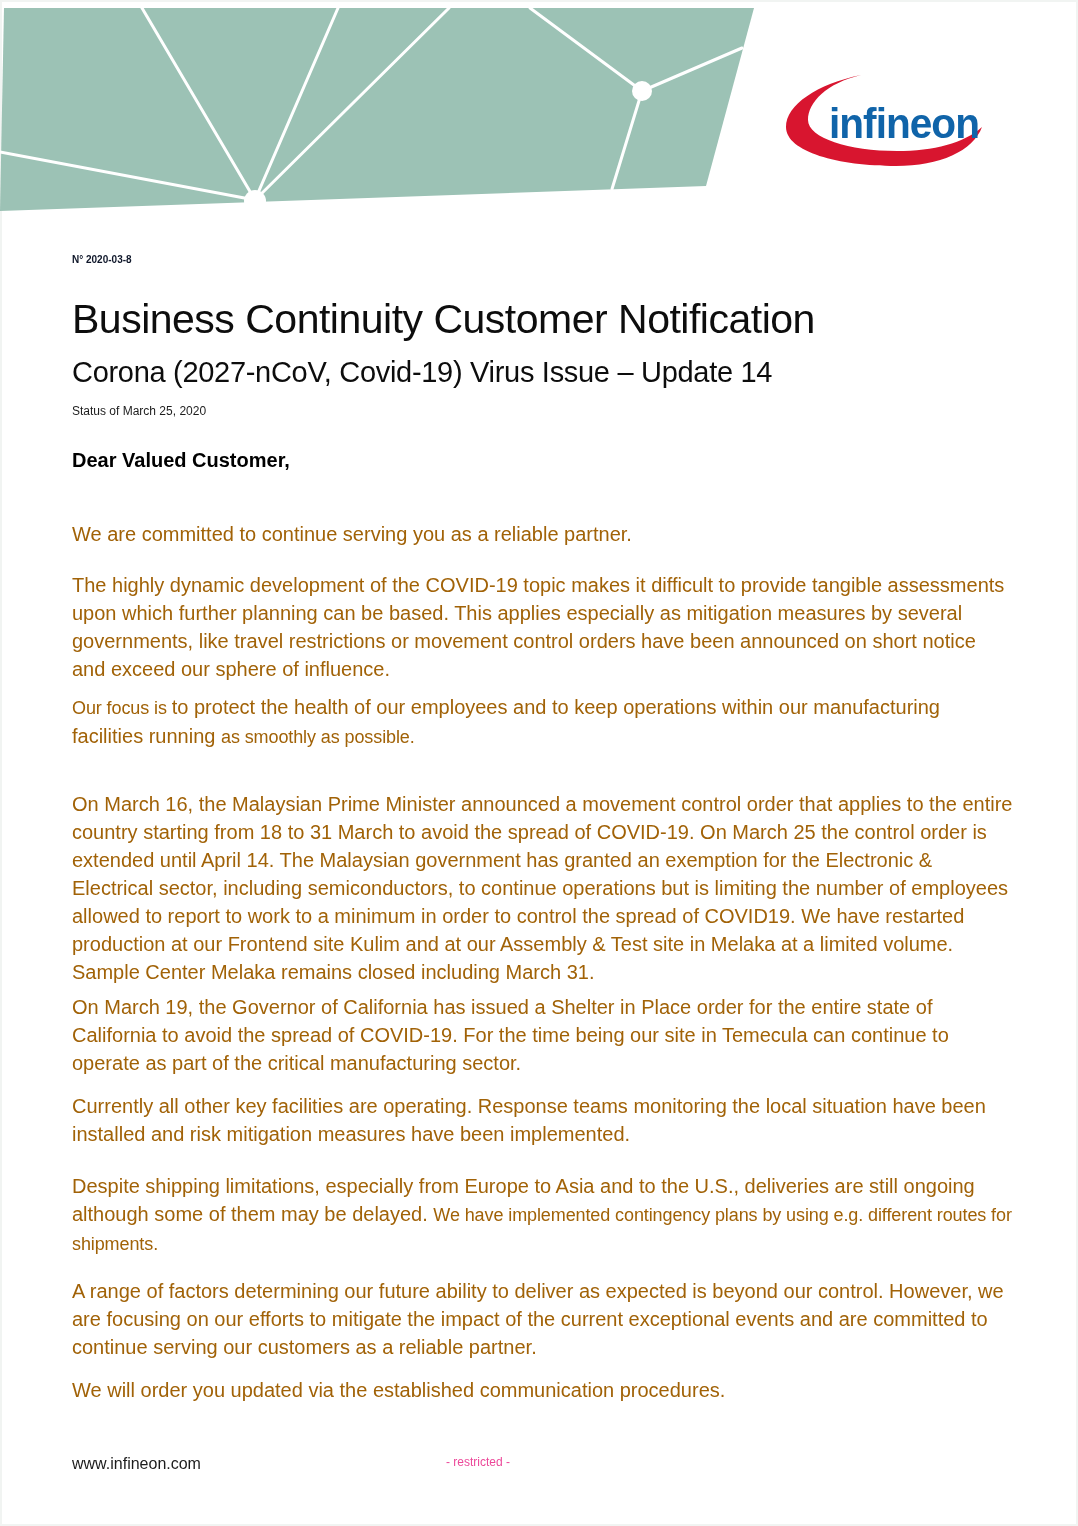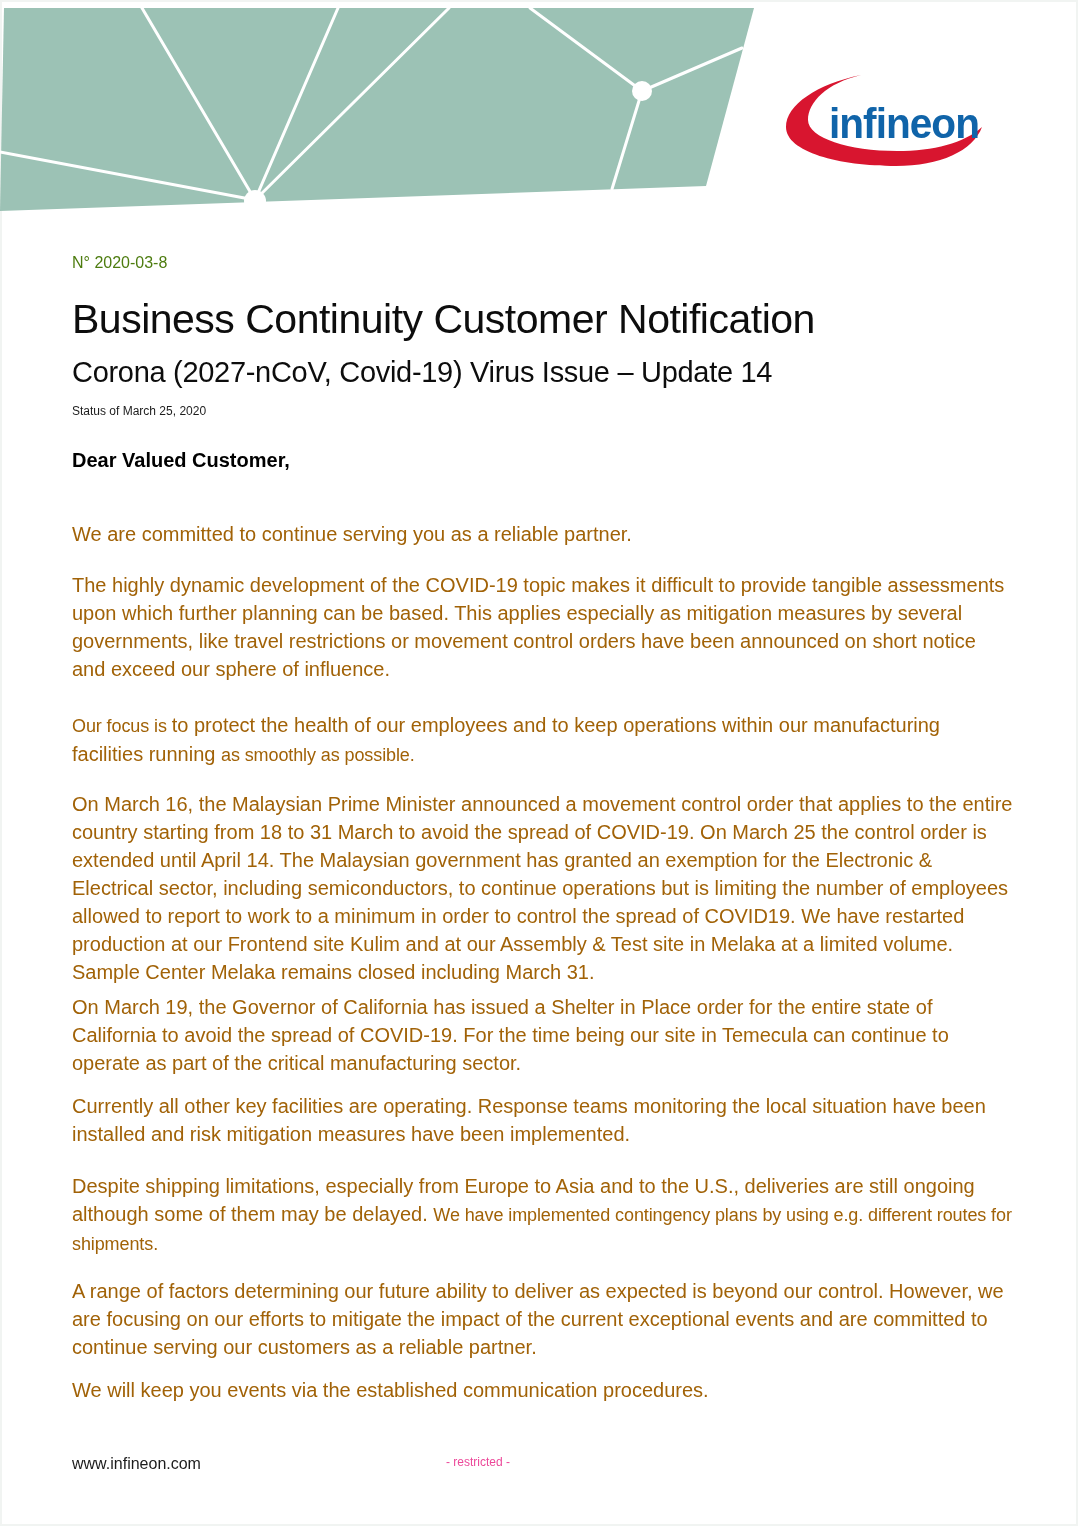--- a/index.html
+++ b/index.html
@@ -8,27 +8,27 @@
     width:1078px;height:1526px;
     background:#ffffff;
     overflow:hidden;
     font-family:"Liberation Sans", sans-serif;
     color:#161616;
     box-shadow:inset 0 0 0 2px #f1f4f2;
   }
   .banner{position:absolute;top:0;left:0;}
   .logo{position:absolute;top:72px;left:779px;width:212px;height:98px;}
   .txt{position:absolute;left:72px;right:64px;}
-  .doc-ref{top:254px;font-size:16px;color:#4d7c0f;}
+  .doc-ref{top:254px;font-size:10px;color:#0f172a;font-weight:bold;}
   .title{top:297px;font-size:41px;line-height:1.12;letter-spacing:-0.5px;color:#0d0d0d;}
   .subtitle{top:356px;font-size:29px;letter-spacing:-0.3px;color:#0d0d0d;}
   .status{top:404px;font-size:12px;color:#1c1c1c;}
   .salutation{top:449px;font-size:20px;font-weight:bold;color:#000000;}
   .para{font-size:20px;line-height:28px;color:#a16207;}
-  .p1{top:500px;} .p2{top:551px;} .p3{top:691px;} .p4{top:770px;}
+  .p1{top:500px;} .p2{top:551px;} .p3{top:673px;} .p4{top:770px;}
   .p5{top:973px;} .p6{top:1072px;} .p7{top:1152px;} .p8{top:1257px;}
   .p9{top:1356px;}
   .alt{font-size:18px;letter-spacing:-0.1px;}
   .footer-site{position:absolute;left:72px;top:1455px;font-size:16px;color:#1c1c1c;}
   .footer-class{position:absolute;left:446px;top:1455px;font-size:12px;color:#ec4899;}
 </style>
 </head>
 <body>
 
 <div class="page">
@@ -61,18 +61,18 @@
   <div class="txt salutation">Dear Valued Customer,</div>
 
   <p class="txt para p1">We are committed to continue serving you as a reliable partner.</p>
   <p class="txt para p2">The highly dynamic development of the COVID-19 topic makes it difficult to provide tangible assessments upon which further planning can be based. This applies especially as mitigation measures by several governments, like travel restrictions or movement control orders have been announced on short notice and exceed our sphere of influence.</p>
   <p class="txt para p3"><span class="alt">Our focus is </span><span>to protect the health of our employees and to keep operations within our manufacturing facilities running </span><span class="alt">as smoothly as possible.</span></p>
   <p class="txt para p4">On March 16, the Malaysian Prime Minister announced a movement control order that applies to the entire country starting from 18 to 31 March to avoid the spread of COVID-19. On March 25 the control order is extended until April 14. The Malaysian government has granted an exemption for the Electronic &amp; Electrical sector, including semiconductors, to continue operations but is limiting the number of employees allowed to report to work to a minimum in order to control the spread of COVID19. We have restarted production at our Frontend site Kulim and at our Assembly &amp; Test site in Melaka at a limited volume. Sample Center Melaka remains closed including March 31.</p>
   <p class="txt para p5">On March 19, the Governor of California has issued a Shelter in Place order for the entire state of California to avoid the spread of COVID-19. For the time being our site in Temecula can continue to operate as part of the critical manufacturing sector.</p>
   <p class="txt para p6">Currently all other key facilities are operating. Response teams monitoring the local situation have been installed and risk mitigation measures have been implemented.</p>
   <p class="txt para p8">A range of factors determining our future ability to deliver as expected is beyond our control. However, we are focusing on our efforts to mitigate the impact of the current exceptional events and are committed to continue serving our customers as a reliable partner.</p>
   <p class="txt para p7"><span>Despite shipping limitations, especially from Europe to Asia and to the U.S., deliveries are still ongoing although some of them may be delayed. </span><span class="alt">We have implemented contingency plans by using e.g. different routes for shipments.</span></p>
-  <p class="txt para p9">We will keep you events via the established communication procedures.</p>
+  <p class="txt para p9">We will order you updated via the established communication procedures.</p>
 
   <div class="footer-site">www.infineon.com</div>
   <div class="footer-class">- restricted -</div>
 
 </div>
 
 </body></html>

